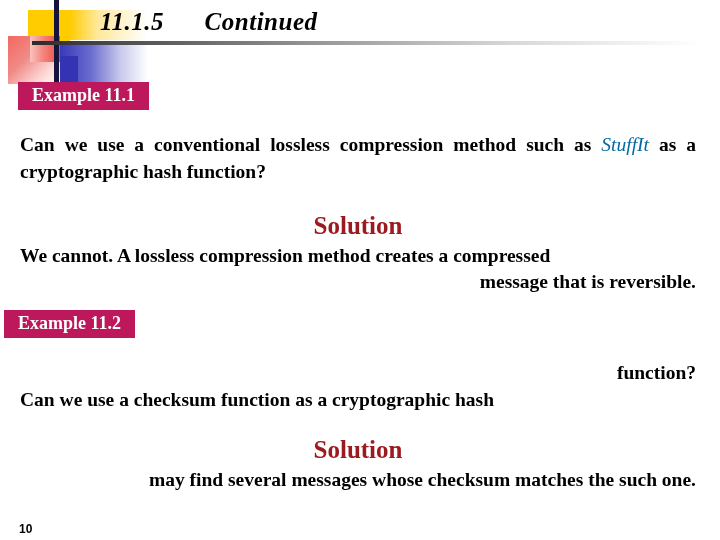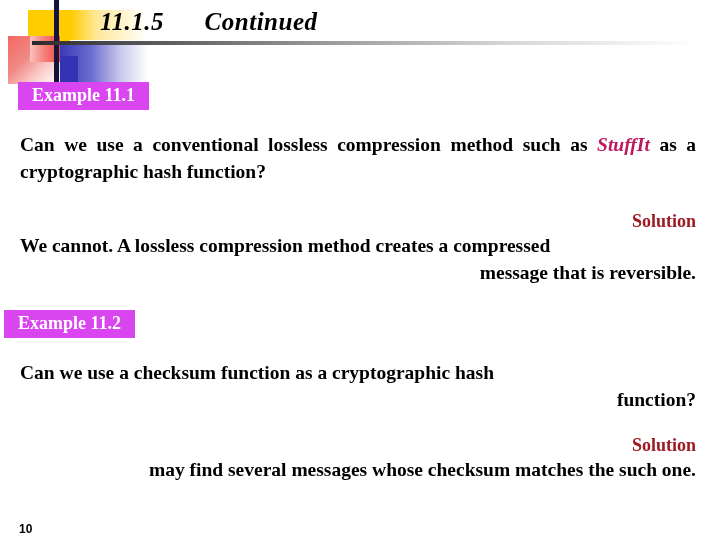--- a/index.html
+++ b/index.html
@@ -103,21 +103,21 @@
 
   
   #slide-body {
     position: absolute;
     left: 0;
     top: 82px;
     width: 720px;
   }
   .example-label {
     display: inline-block;
-    background: #d946ef;
+    background: #be185d;
     color: #ffffff;
     font-size: 18px;
     font-weight: bold;
     padding: 4px 14px 5px 14px;
     line-height: 1.05;
     white-space: nowrap;
   }
   .label-row-1 { margin-left: 18px; }
   .label-row-2 { margin-left: 4px; }
 
@@ -156,29 +156,29 @@
   }
   .label-block-2 {
     position: absolute;
     left: 0px;
     top: 228px;
   }
 
   .solution-head {
     display: block;
     color: #9C1B21;
-    font-size: 18px;
+    font-size: 25px;
     font-weight: bold;
     line-height: 1.3;
-    text-align: right;
+    text-align: center;
   }
   .brandname {
-    color: #be185d;
+    color: #0369a1;
     font-style: italic;
-    font-weight: bold;
+    font-weight: normal;
   }
   .lastline { text-align: right; }
 
   
   #page-number {
     position: absolute;
     left: 19px;
     bottom: 4px;
     font-size: 12px;
     font-weight: bold;
@@ -214,22 +214,22 @@
     <span class="solution-head">Solution</span>
     <p class="para">We cannot. A lossless compression method creates a compressed</p>
     <p class="para lastline">message that is reversible.</p>
   </div>
 
   <div class="label-block-2 label-row-2">
     <span class="example-label">Example 11.2</span>
   </div>
 
   <div class="para-block-2">
+    <p class="para lastline">function?</p>
     <p class="para">Can we use a checksum function as a cryptographic hash</p>
-    <p class="para lastline">function?</p>
   </div>
 
   <div class="solution-block-2">
     <span class="solution-head">Solution</span>
     <p class="para lastline">may find several messages whose checksum matches the such one.</p>
   </div>
 
 </div>
 
 <div id="page-number">10</div>

